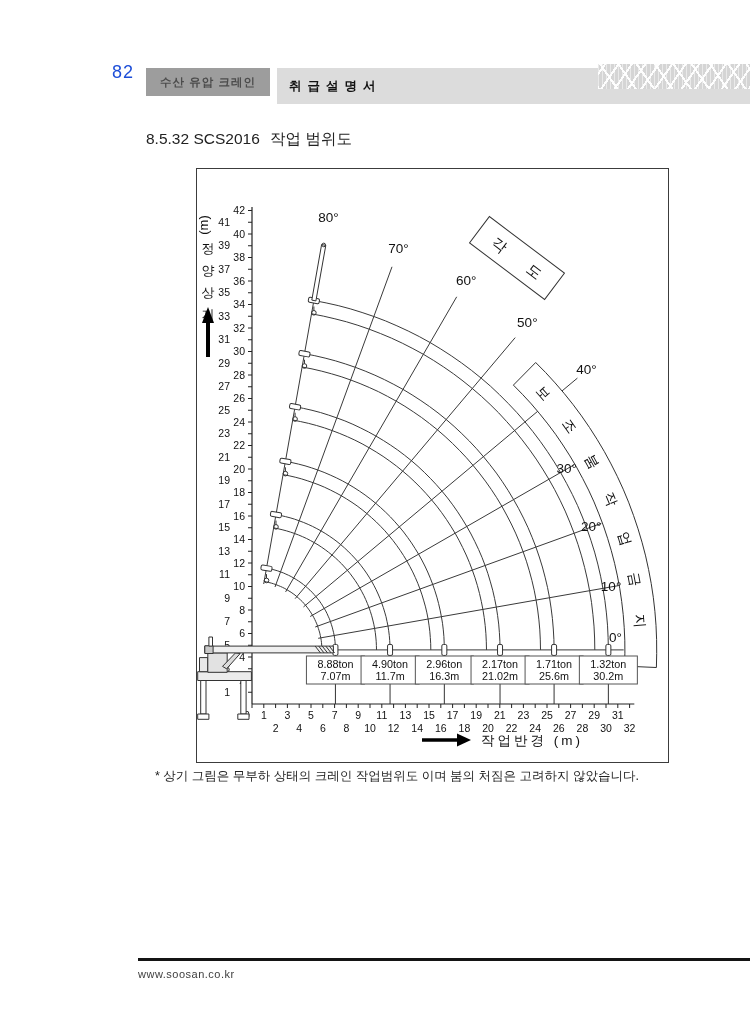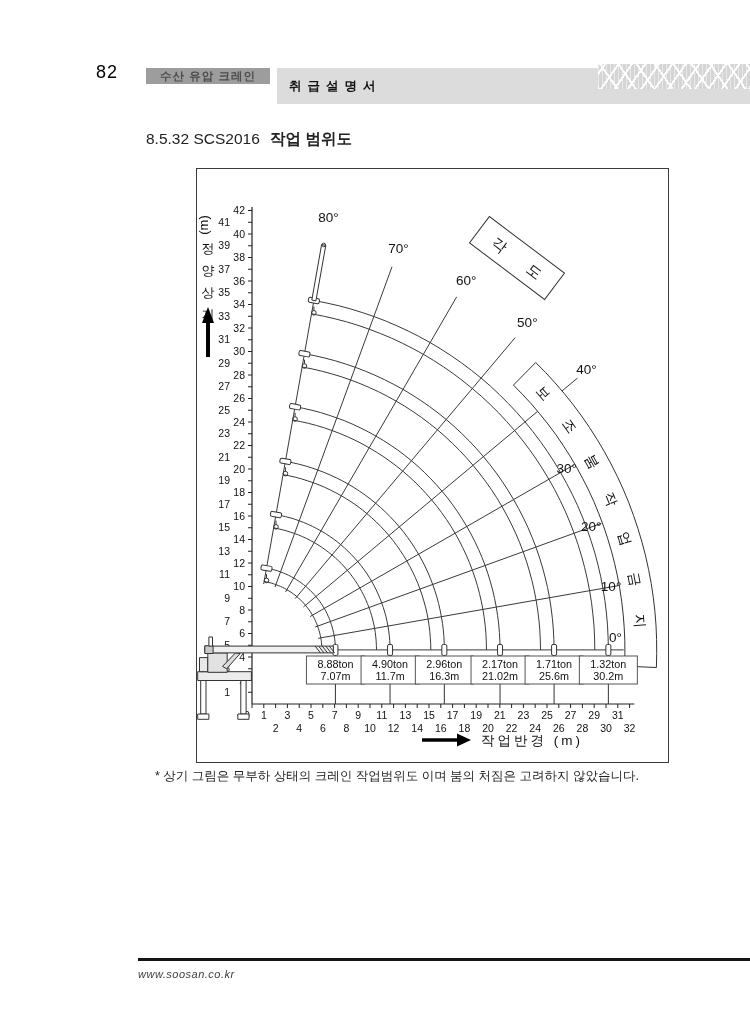--- a/index.html
+++ b/index.html
@@ -1,43 +1,43 @@
 <!DOCTYPE html>
 <html><head>
 <meta charset="utf-8">
 <style>
   html,body{margin:0;padding:0;background:#e9e9e9;}
   .page{position:relative;width:750px;height:1031px;background:#ffffff;margin:0 auto;
         font-family:"Liberation Sans","DejaVu Sans",sans-serif;color:#1a1a1a;overflow:hidden;}
   
-  .page-num{position:absolute;left:96px;top:62px;font-size:18px;color:#000000;letter-spacing:1px;}
-  .badge{position:absolute;left:146px;top:68px;width:124px;height:16px;background:#9d9d9d;
+  .page-num{position:absolute;left:112px;top:62px;font-size:18px;color:#1d4ed8;letter-spacing:1px;}
+  .badge{position:absolute;left:146px;top:68px;width:124px;height:28px;background:#9d9d9d;
          color:#4c4c4c;font-size:11.5px;font-weight:bold;display:flex;align-items:center;
          justify-content:center;letter-spacing:1px;}
   .manual-bar{position:absolute;left:277px;top:68px;right:0;height:36px;background:#dcdcdc;
          color:#111;font-size:12.5px;font-weight:bold;display:flex;align-items:center;
          letter-spacing:6px;padding-left:12px;}
   .hatch{position:absolute;right:0;top:64px;width:152px;height:25px;
          background:
            repeating-linear-gradient(55deg, rgba(255,255,255,.95) 0 2px, rgba(255,255,255,0) 2px 15px),
            repeating-linear-gradient(-55deg, rgba(255,255,255,.95) 0 2px, rgba(255,255,255,0) 2px 11px),
            repeating-linear-gradient(90deg, rgba(255,255,255,.5) 0 1px, rgba(255,255,255,0) 1px 4px),
            #d5d5d5;}
   
   .sec-title{position:absolute;left:146px;top:129px;font-size:15.5px;color:#222;}
-  .sec-title .bold{font-weight:bold;margin-left:6px;}
+  .sec-title .bold{font-weight:normal;margin-left:6px;}
   
   .figure{position:absolute;left:196px;top:168px;width:471px;height:593px;
           border:1px solid #3c3c3c;background:#fff;}
   .figure svg{display:block;}
   
   .footnote{position:absolute;left:139px;top:768px;width:500px;font-size:12.5px;color:#222;text-align:right;}
   
   .footer-line{position:absolute;left:138px;right:0;top:958px;height:3px;background:#141414;}
-  .footer-url{position:absolute;left:138px;top:968px;font-size:11px;color:#3d3d3d;letter-spacing:.5px;font-style:italic;}
+  .footer-url{position:absolute;left:138px;top:968px;font-size:11px;color:#3d3d3d;letter-spacing:.5px;}
 </style>
 </head>
 <body>
 
 <div class="page">
 
   <div class="page-num">82</div>
   <div class="badge">수산 유압 크레인</div>
   <div class="manual-bar">취급설명서</div>
   <div class="hatch"></div>

